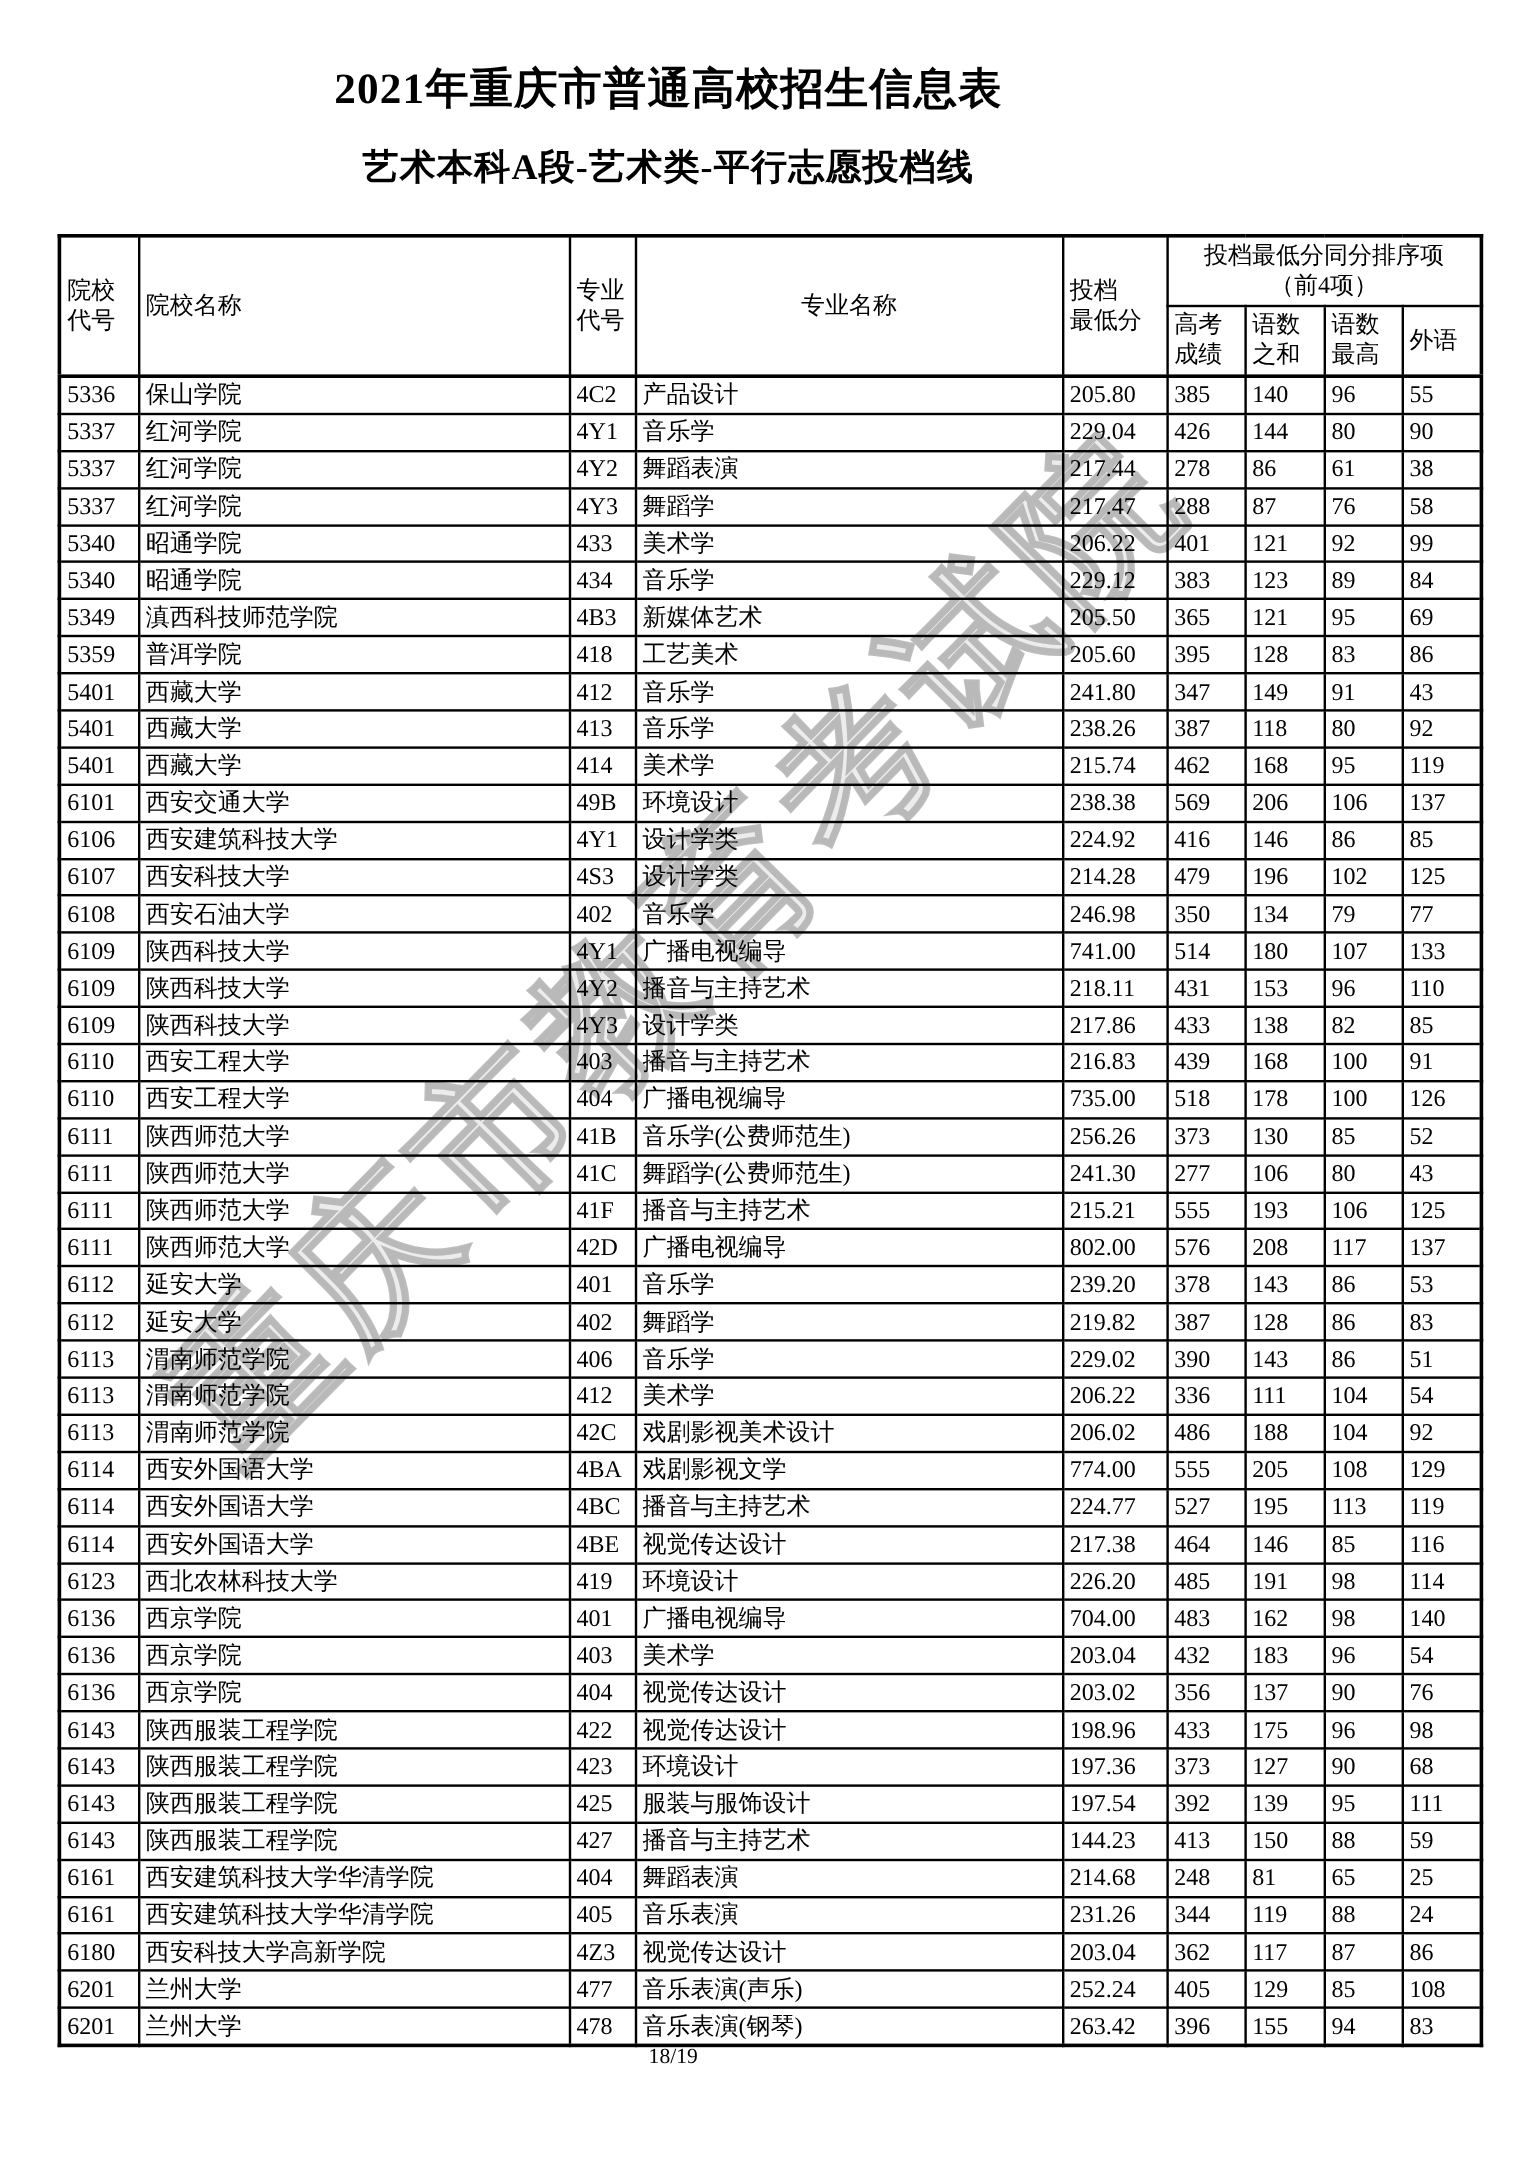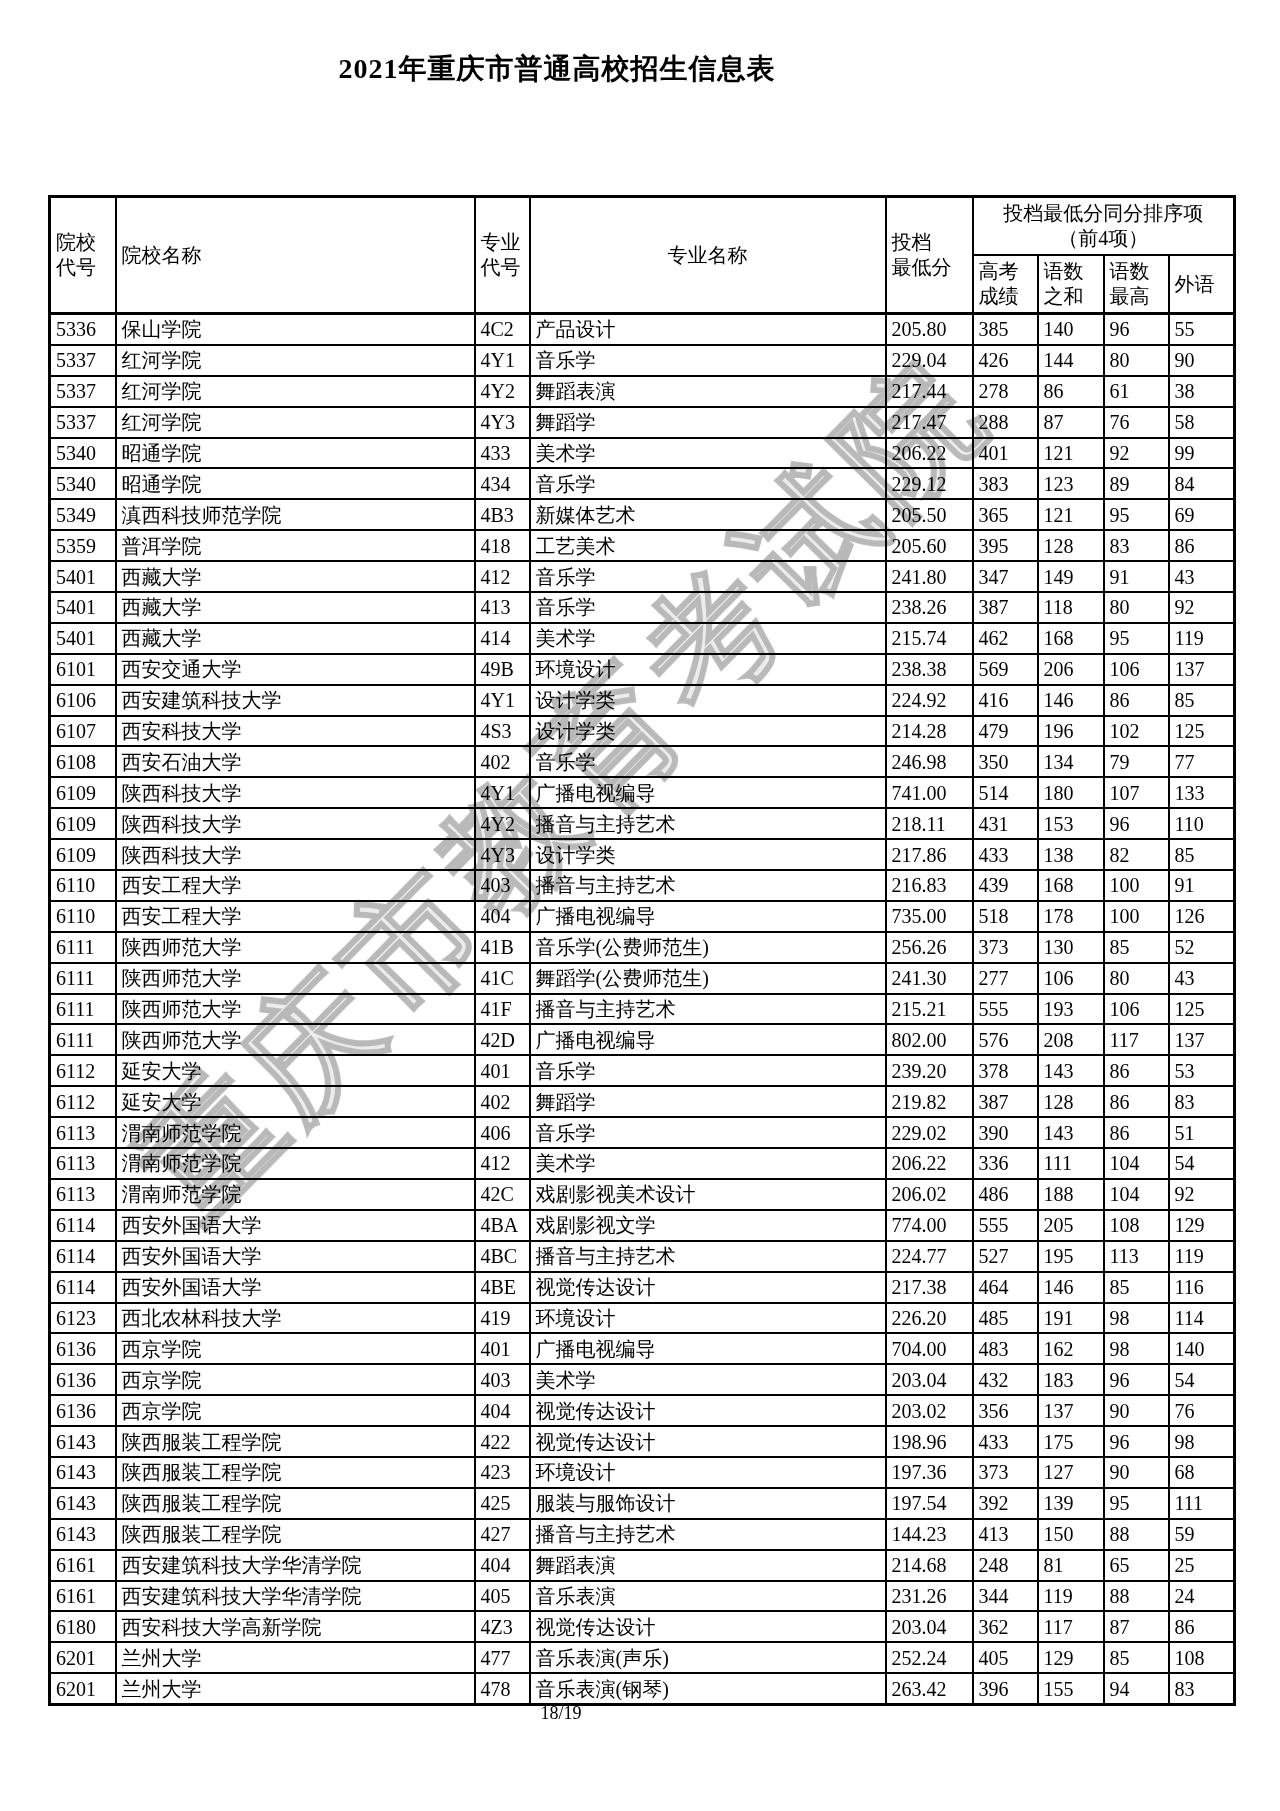--- a/index.html
+++ b/index.html
@@ -14,21 +14,21 @@
 
   .headings {
     position:absolute;
     top:50px; left:0;
     width:1114px;
     text-align:center;
     z-index:2;
   }
   .doc-title {
     margin:0;
-    font-size:28px;
+    font-size:36px;
     font-weight:bold;
     letter-spacing:1px;
   }
   .doc-subtitle {
     margin:20px 0 0 0;
     font-size:30px;
     font-weight:bold;
     letter-spacing:1px;
   }
 
@@ -91,20 +91,21 @@
     z-index:2;
   }
 </style>
 </head>
 <body>
 
 <div class="watermark">重庆市教育考试院</div>
 
 <div class="headings">
   <h1 class="doc-title">2021年重庆市普通高校招生信息表</h1>
+  <h2 class="doc-subtitle">艺术本科A段-艺术类-平行志愿投档线</h2>
 </div>
 
 <table class="score-table">
   <colgroup>
     <col style="width:66px">
     <col style="width:359px">
     <col style="width:55px">
     <col style="width:356px">
     <col style="width:87px">
     <col style="width:65px">

